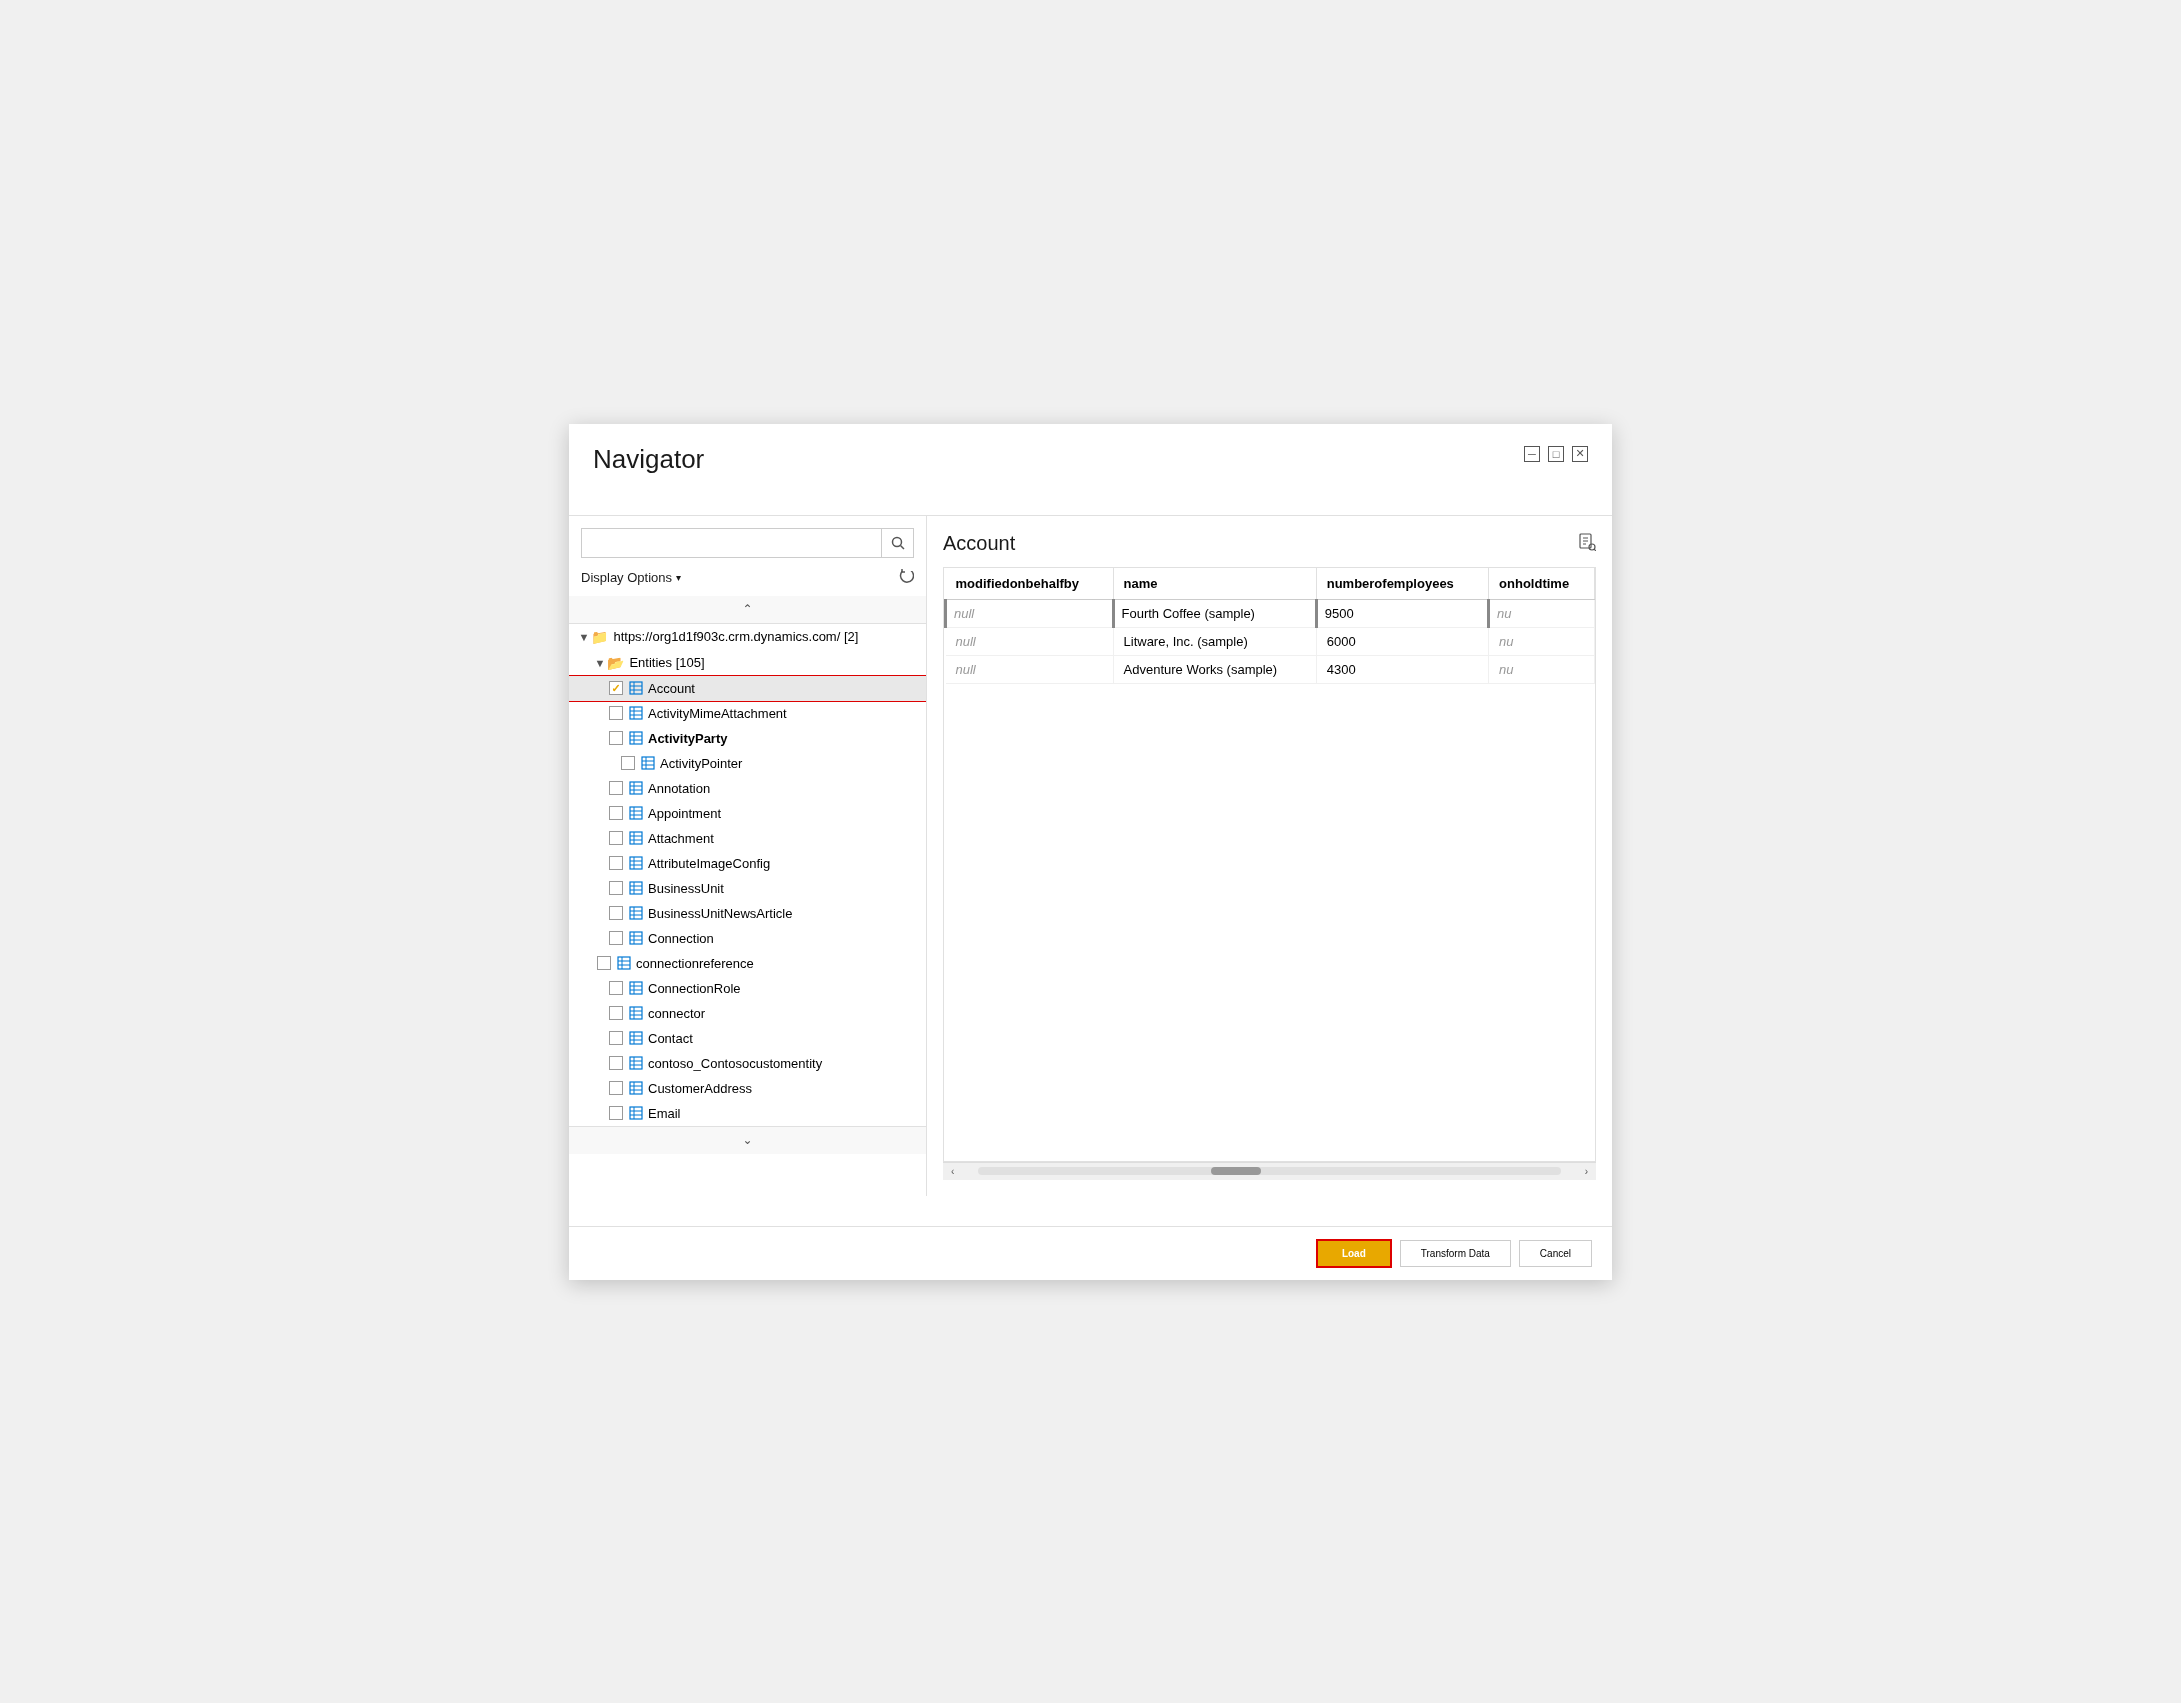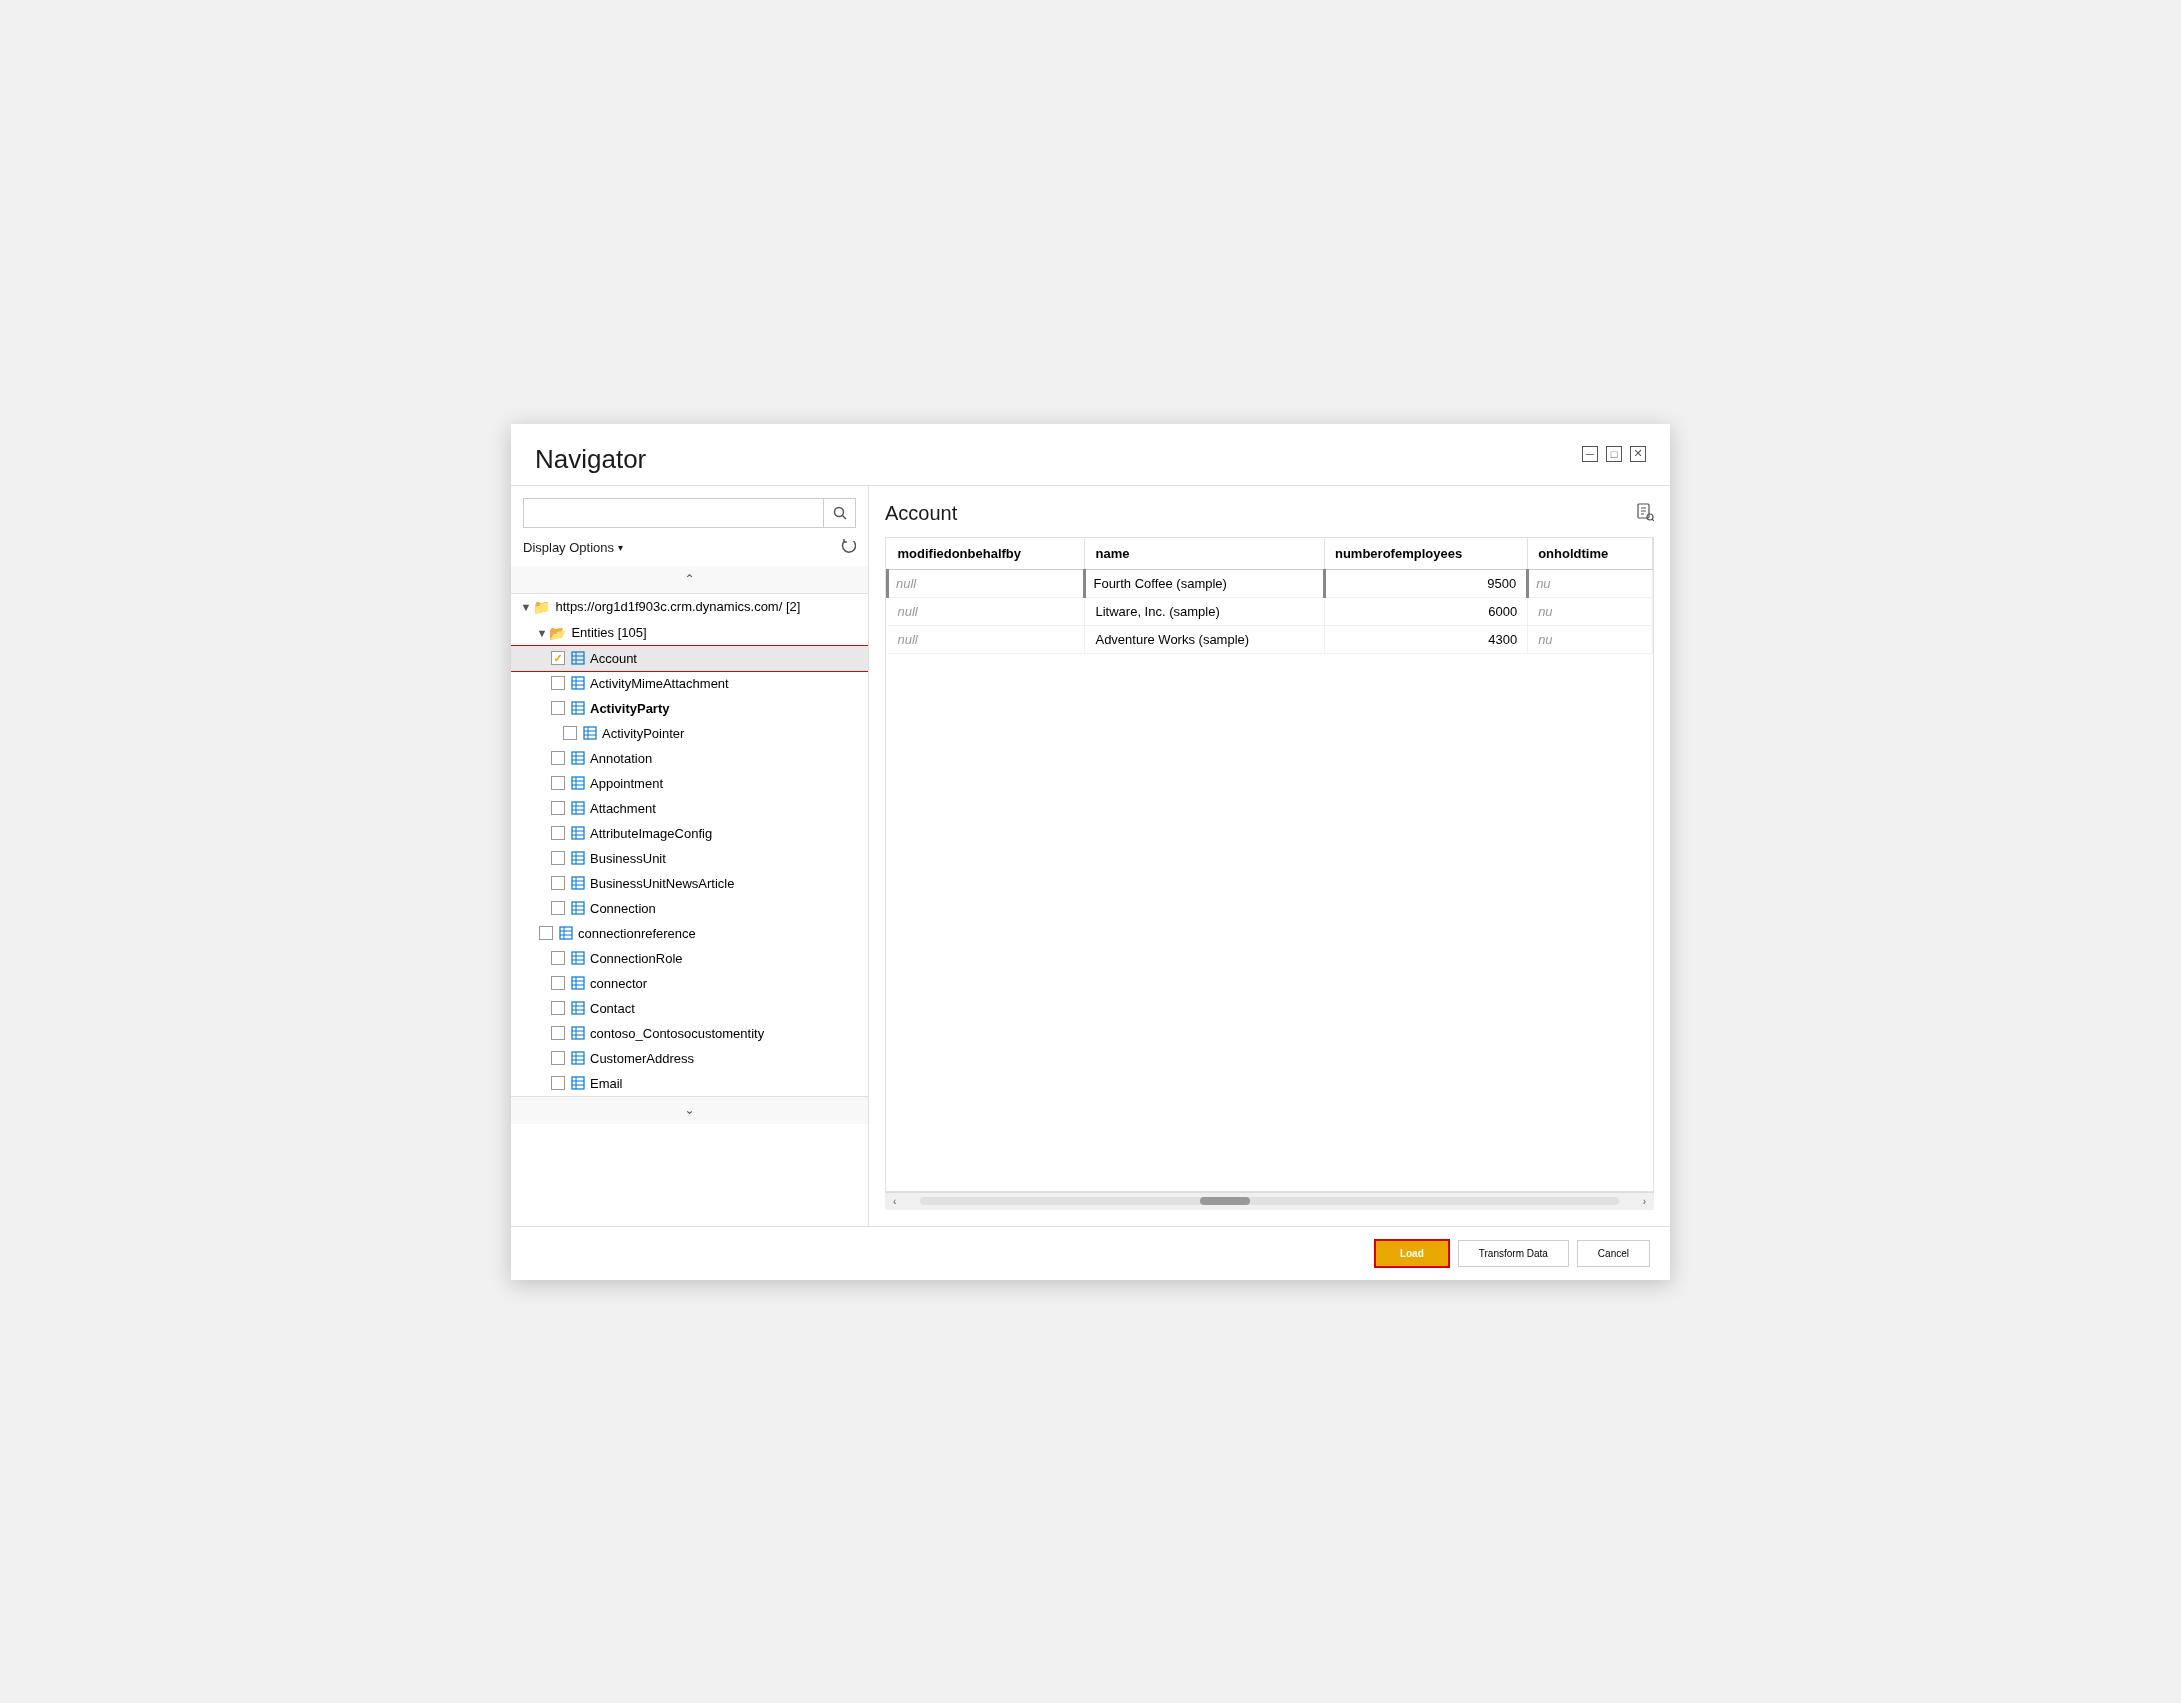--- a/index.html
+++ b/index.html
@@ -7,26 +7,27 @@
       font-family: 'Segoe UI', Tahoma, Geneva, Verdana, sans-serif;
       background: #f0f0f0;
       display: flex;
       align-items: center;
       justify-content: center;
       min-height: 100vh;
       font-size: 13px;
     }
     .dialog {
       background: #fff;
-      width: 1159px;
+      width: 1043px;
       min-height: 856px;
       box-shadow: 0 4px 20px rgba(0,0,0,0.2);
       display: flex;
       flex-direction: column;
       position: relative;
+      gap: 30px;
     }
     .titlebar {
       display: flex;
       justify-content: space-between;
       align-items: flex-start;
       padding: 20px 24px 10px 24px;
     }
     .title-text {
       font-size: 26px;
       font-weight: 300;
@@ -248,21 +249,20 @@
       border-right: 1px solid #f0f0f0;
       padding: 6px 10px;
       font-size: 13px;
       white-space: nowrap;
     }
     .preview-table td.null-val {
       color: #999;
       font-style: italic;
     }
     .preview-table td.num-val {
-      text-align: right;
     }
     .preview-table tr:first-child td { border-left: 3px solid #888; padding-left: 7px; }
     .horiz-scroll-bar {
       height: 18px;
       background: #f0f0f0;
       border-top: 1px solid #ddd;
       display: flex;
       align-items: center;
       padding: 0 4px;
     }

